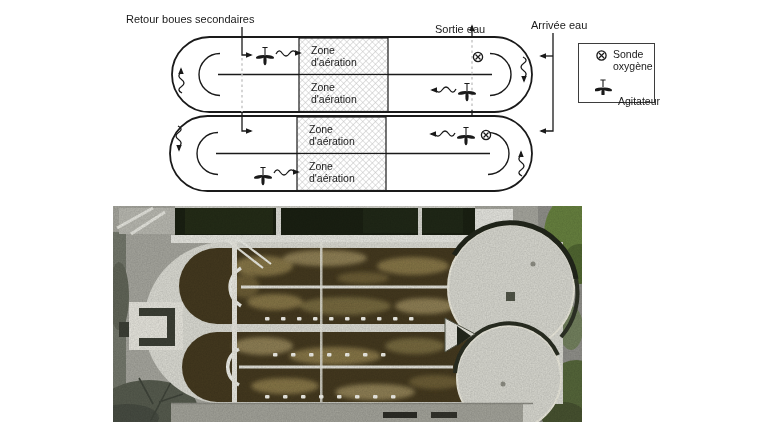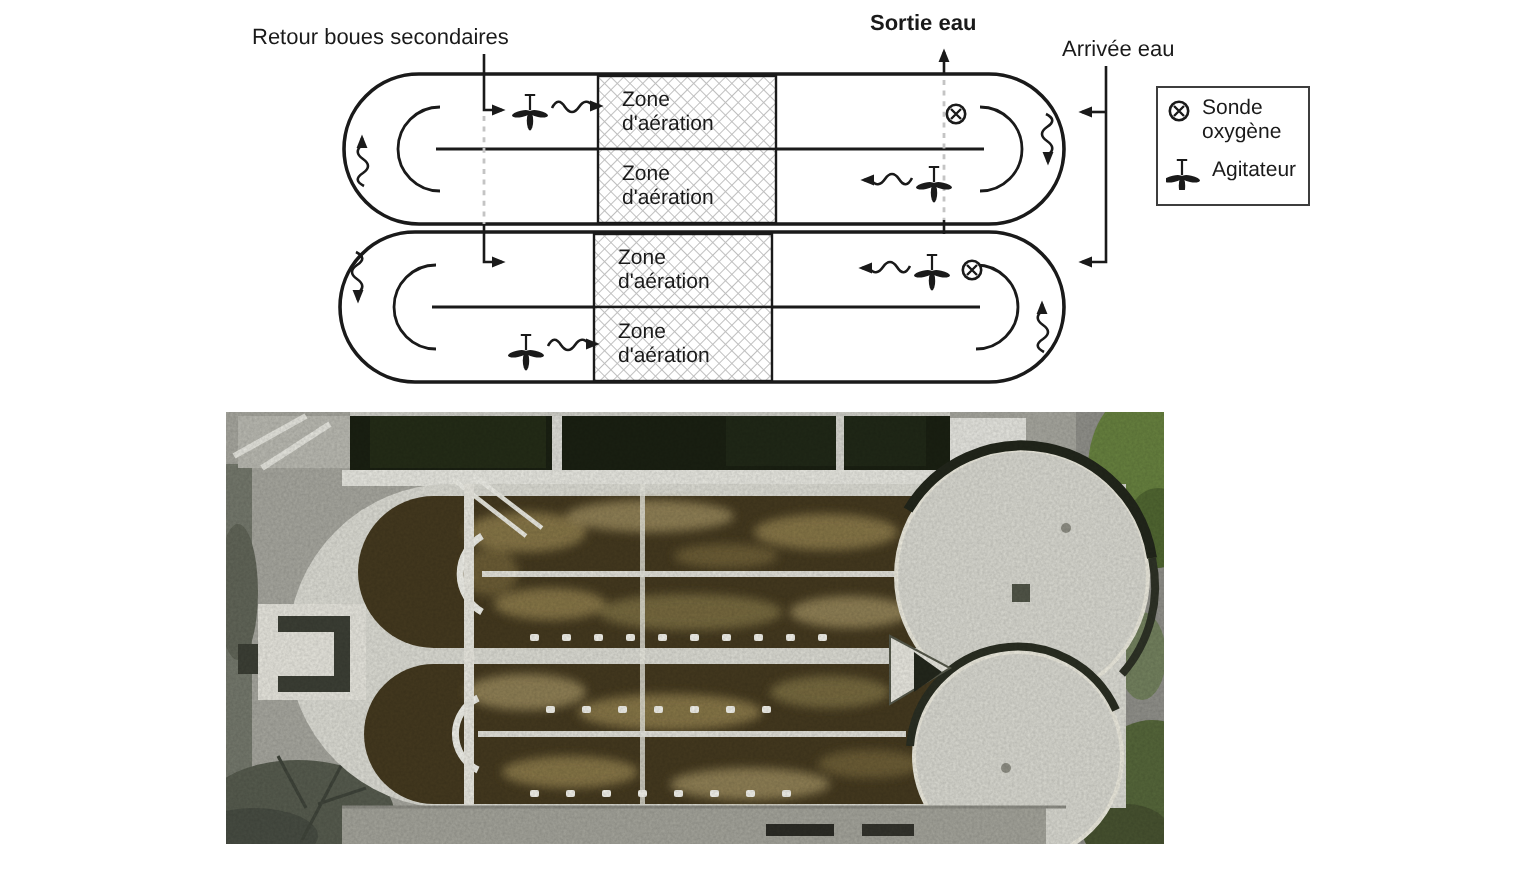--- a/index.html
+++ b/index.html
@@ -3,21 +3,21 @@
 <meta charset="utf-8">
 <style>
   html,body{margin:0;padding:0;background:#fff;}
   .canvas{position:relative;width:760px;height:440px;background:#fff;overflow:hidden;
           font-family:"Liberation Sans",sans-serif;color:var(--ink,#1a1a1a);}
   .diagram-svg{position:absolute;left:0;top:0;}
   .lbl{position:absolute;font-size:11px;line-height:1.1;white-space:nowrap;color:var(--ink,#1a1a1a);}
   .zone-lbl{position:absolute;width:64px;font-size:10.5px;line-height:1.12;
             transform:translateX(-50%);color:var(--ink,#1a1a1a);}
   .legend{position:absolute;left:578px;top:43px;width:77px;height:60px;background:#fff;
-          border:1.5px solid #3d3d3d;box-sizing:border-box;padding:5px 3px 3px 4px;
+          border:1.5px solid #3d3d3d;box-sizing:border-box;padding:5px 3px 3px 16px;
           display:flex;flex-direction:column;gap:5px;}
   .legend-row{display:flex;align-items:flex-start;gap:5px;}
   .legend-row .txt{font-size:10.5px;line-height:1.12;width:48px;}
   .legend-row svg{flex:0 0 auto;}
   
   .s  {stroke:var(--ink,#1a1a1a);fill:none;stroke-width:1.8;}
   .s1 {stroke:var(--ink,#1a1a1a);fill:none;stroke-width:1.4;}
   .sq {stroke:var(--ink,#1a1a1a);fill:none;stroke-width:1.3;}
   .hz {fill:url(#hatch);stroke:var(--ink,#1a1a1a);stroke-width:1.2;}
   .dsh{stroke:var(--dash,#c4c4c4);fill:none;stroke-width:1.4;stroke-dasharray:2.5 2.8;}
@@ -117,40 +117,40 @@
 
     <g>
         <use href="#probe" transform="translate(478,57)"></use>
       </g>
     <g>
         <use href="#probe" transform="translate(486,135)"></use>
       </g>
   </svg>
 
   <div class="lbl" style="left:126px;top:13px;">Retour boues secondaires</div>
-  <div class="lbl" style="left:435px;top:6px;font-weight:bold;">Sortie eau</div>
+  <div class="lbl" style="left:435px;top:23px;">Sortie eau</div>
   <div class="lbl" style="left:531px;top:19px;text-align:right;">Arrivée eau</div>
 
   <div class="zone-lbl" style="left:343px;top:45px;">Zone d'aération</div>
   <div class="zone-lbl" style="left:343px;top:82px;">Zone d'aération</div>
   <div class="zone-lbl" style="left:341px;top:124px;">Zone d'aération</div>
   <div class="zone-lbl" style="left:341px;top:161px;">Zone d'aération</div>
 
   <div class="legend">
     <div class="legend-row">
       <svg width="13" height="13" viewBox="0 0 13 13">
         <use href="#probe" transform="translate(6.5,6.5)"></use>
       </svg>
       <div class="txt">Sonde oxygène</div>
     </div>
     <div class="legend-row">
       <svg width="18" height="17" viewBox="0 0 18 17">
         <use href="#agit" transform="translate(8,10.5)"></use>
       </svg>
-      <div class="txt" style="margin-top:2px;">Agitateur</div>
+      <div class="txt" style="margin-top:18px;">Agitateur</div>
     </div>
   </div>
 
   <div class="photo">
     <svg width="469" height="216" viewBox="0 0 469 216">
       <defs>
         <filter id="soft" x="-30%" y="-30%" width="160%" height="160%">
           <feGaussianBlur stdDeviation="2.3"></feGaussianBlur>
         </filter>
         <filter id="grainA" x="0" y="0" width="100%" height="100%">

